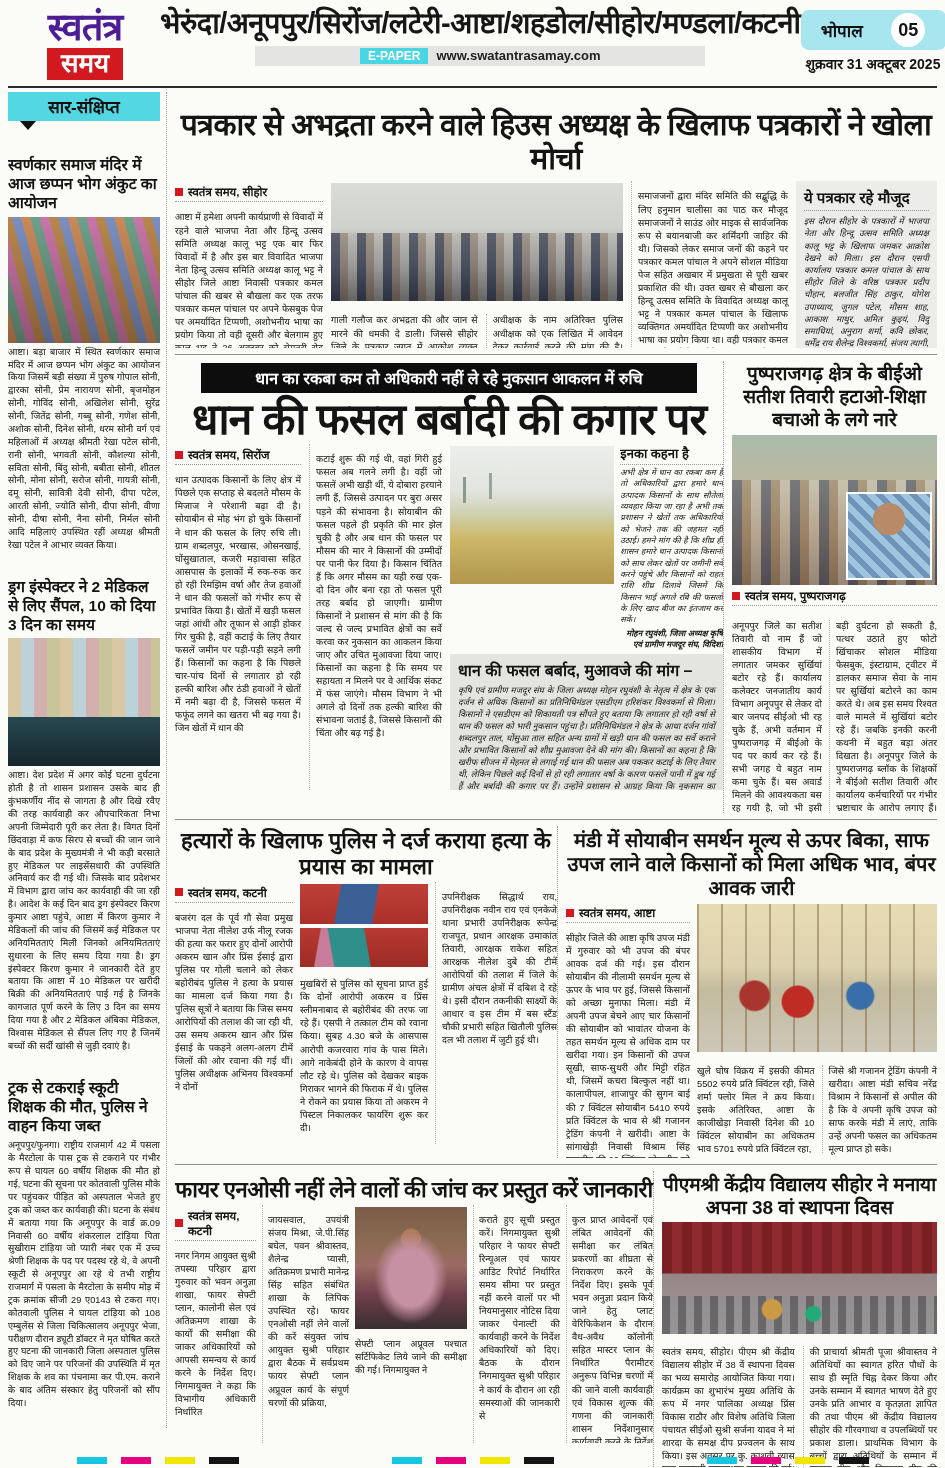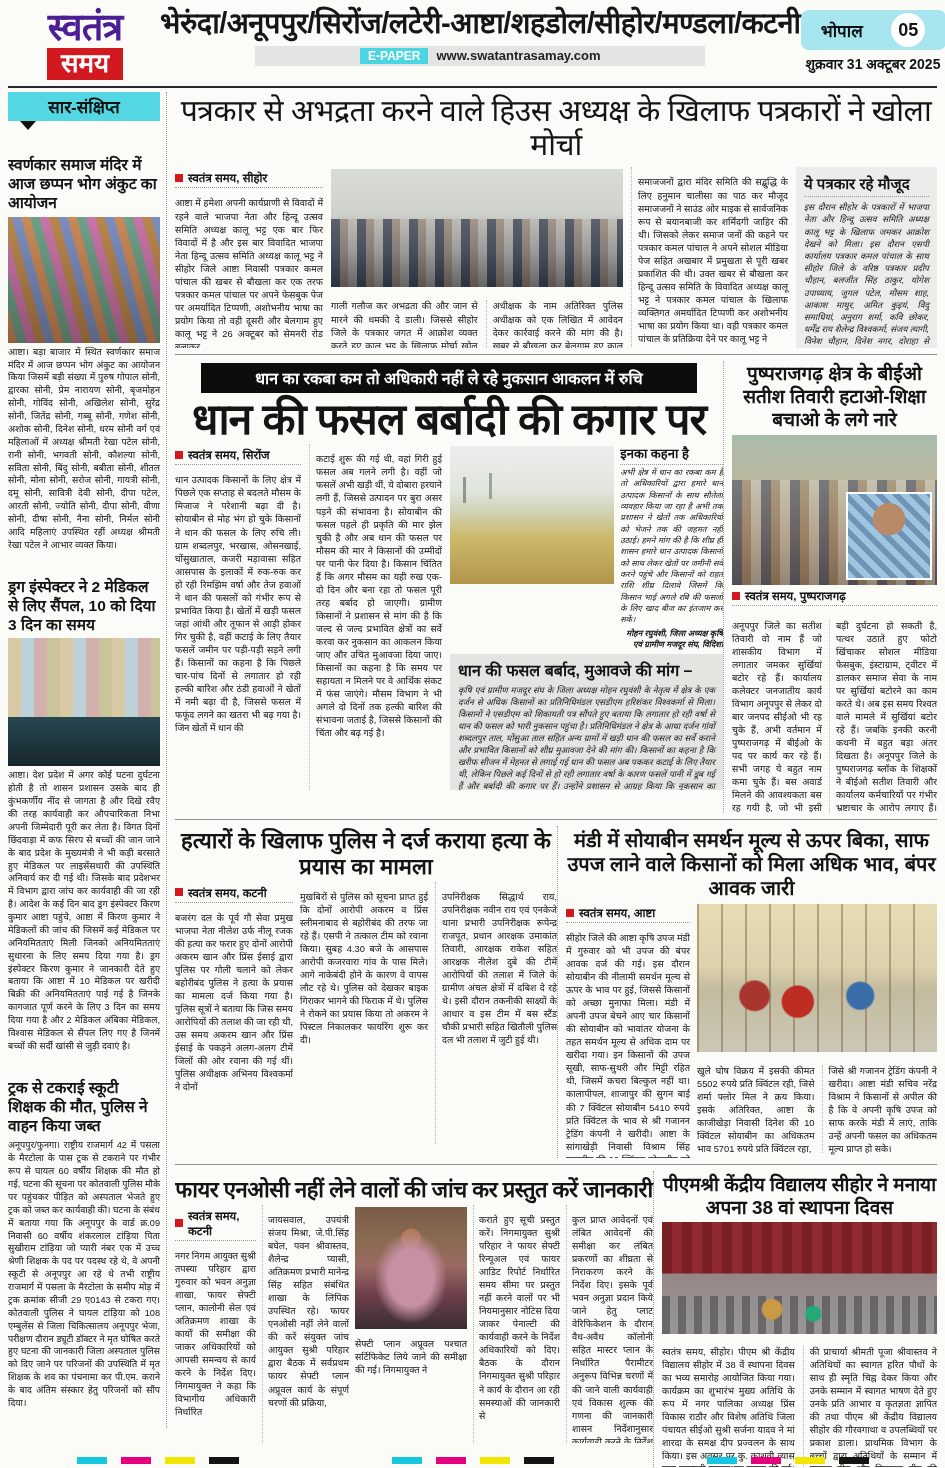--- a/index.html
+++ b/index.html
@@ -88,21 +88,21 @@
     background-size:100% 100%,100% 100%,100% 34%,100% 46%,100% 100%;
     background-position:center,center,bottom,top,center;background-repeat:no-repeat;}
   
   .byline{display:flex;align-items:center;gap:5px;font-size:11.5px;font-weight:bold;border-bottom:1px dotted #999;padding-bottom:2px;margin:3px 0 4px 0;}
   .byline .sq{width:8px;height:8px;background:#d31920;flex:0 0 8px;}
   .coltxt{font-size:9.3px;line-height:1.4;text-align:justify;}
   .colsep{border-left:1px dotted #b3b3b3;}
   .hrule{border-top:1px solid #8f8f8f;margin:6px 0;}
   
   .sec1{height:256px;overflow:hidden;}
-  .sec1 h1{font-size:30px;font-weight:normal;margin:2px 0 6px 0;line-height:1.12;text-align:center;letter-spacing:-0.5px;}
+  .sec1 h1{font-size:30px;font-weight:bold;margin:16px 0 6px 0;line-height:1.12;text-align:center;letter-spacing:-0.5px;}
   .sec1-cols{display:flex;gap:8px;height:192px;overflow:hidden;}
   .s1c1{width:148px;flex:0 0 148px;}
   .s1mid{width:292px;flex:0 0 292px;display:flex;flex-direction:column;}
   .s1mid-cols{display:flex;gap:8px;flex:1;overflow:hidden;margin-top:2px;}
   .s1c4{width:150px;flex:0 0 150px;padding-left:6px;}
   .s1box{flex:1;background:#ececea;padding:6px 8px;overflow:hidden;}
   .s1box h3{font-size:15px;font-weight:bold;margin:0 0 4px 0;border-bottom:1px dotted #999;padding-bottom:3px;}
   .s1box p{font-size:8.6px;line-height:1.42;font-style:italic;text-align:justify;margin:0;}
   
   .sec2{display:flex;height:452px;overflow:hidden;}
@@ -123,21 +123,21 @@
   .demand p{font-size:8.6px;font-style:italic;line-height:1.4;text-align:justify;margin:0;}
   .beo{flex:1;border-left:1px dotted #9a9a9a;padding-left:8px;overflow:hidden;}
   .beo h2{font-size:19px;font-weight:bold;text-align:center;line-height:1.2;margin:2px 0 4px 0;}
   .beo-cols{display:flex;gap:7px;overflow:hidden;}
   
   .sec3{display:flex;height:332px;overflow:hidden;}
   .murder{width:382px;flex:0 0 382px;}
   .murder h2{font-size:22px;font-weight:bold;text-align:center;line-height:1.18;margin:2px 0 2px 0;}
   .murder-cols{display:flex;gap:7px;height:262px;overflow:hidden;}
   .m-c1{width:118px;flex:0 0 118px;}
-  .m-mid{width:128px;flex:0 0 128px;display:flex;flex-direction:row;}
+  .m-mid{width:128px;flex:0 0 128px;display:flex;flex-direction:column;}
   .m-c3{flex:1;}
   .mandi{flex:1;border-left:1px dotted #9a9a9a;padding-left:8px;overflow:hidden;}
   .mandi h2{font-size:20px;font-weight:bold;text-align:center;line-height:1.2;margin:2px 0 2px 0;}
   .mandi-body{display:flex;gap:7px;height:260px;overflow:hidden;}
   .md-c1{width:124px;flex:0 0 124px;}
   .md-right{flex:1;display:flex;flex-direction:column;}
   .md-cols{display:flex;gap:7px;flex:1;overflow:hidden;margin-top:2px;}
   
   .sec4{display:flex;height:296px;overflow:hidden;}
   .fire{width:478px;flex:0 0 478px;}

